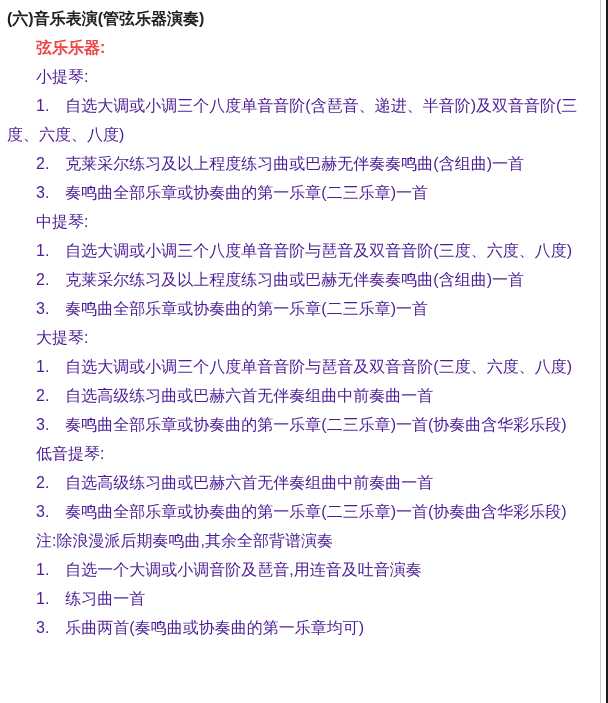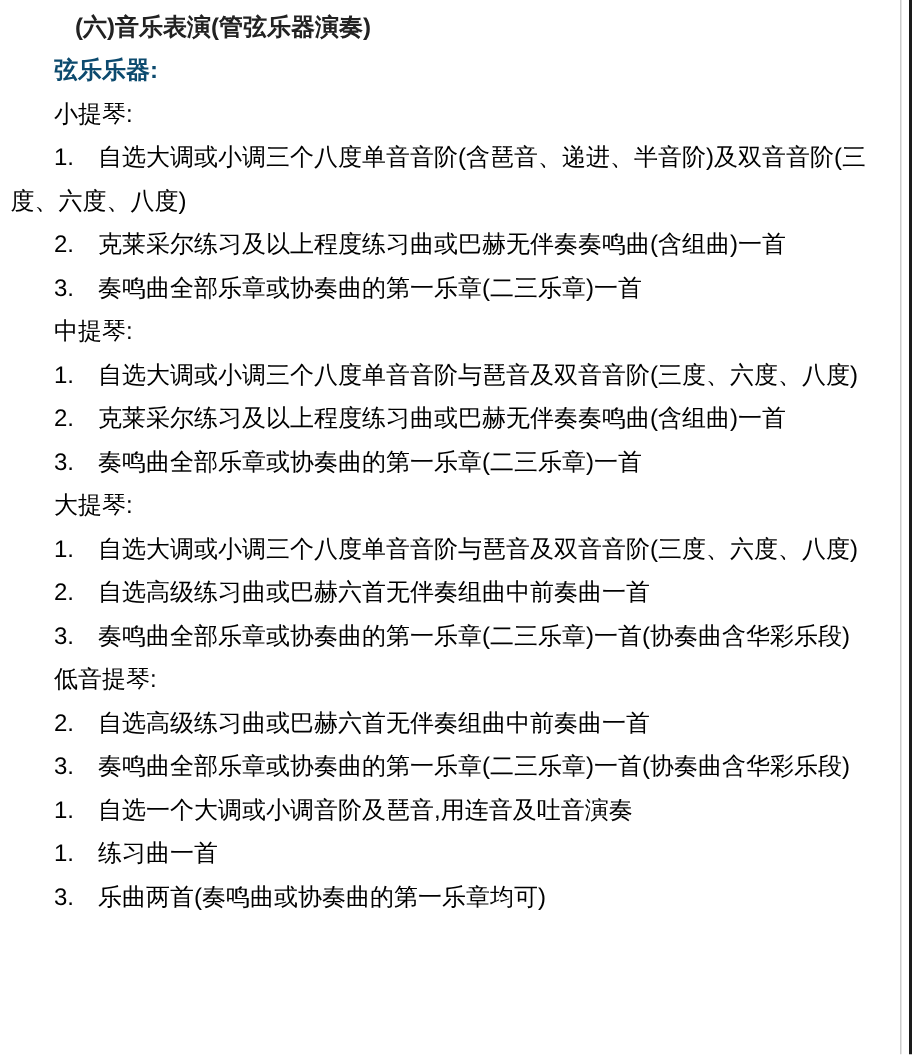--- a/index.html
+++ b/index.html
@@ -16,34 +16,33 @@
   }
   .content {
     padding: 4px 8px 0 7px;
     box-sizing: border-box;
     width: 600px;
   }
   .line {
     margin: 0;
     font-size: 16px;
     line-height: 29px;
-    color: #000000;
+    color: #4c1d95;
     text-indent: 29px;
     word-break: break-all;
     overflow-wrap: break-word;
   }
   .doc-title {
     font-weight: bold;
     color: #222222;
     text-indent: 0;
-    margin-left: 43px;
   }
   .section-heading {
     font-weight: bold;
-    color: #0c4a6e;
+    color: #ef4444;
   }
   .rule-light {
     position: absolute;
     top: 0;
     right: 7px;
     width: 1px;
     height: 703px;
     background: #cccccc;
   }
   .rule-dark {
@@ -76,20 +75,21 @@
 
   <p class="line">大提琴:</p>
   <p class="line">1.　自选大调或小调三个八度单音音阶与琶音及双音音阶(三度、六度、八度)</p>
   <p class="line">2.　自选高级练习曲或巴赫六首无伴奏组曲中前奏曲一首</p>
   <p class="line">3.　奏鸣曲全部乐章或协奏曲的第一乐章(二三乐章)一首(协奏曲含华彩乐段)</p>
 
   <p class="line">低音提琴:</p>
   <p class="line">2.　自选高级练习曲或巴赫六首无伴奏组曲中前奏曲一首</p>
   <p class="line">3.　奏鸣曲全部乐章或协奏曲的第一乐章(二三乐章)一首(协奏曲含华彩乐段)</p>
 
+  <p class="line">注:除浪漫派后期奏鸣曲,其余全部背谱演奏</p>
 
   <p class="line">1.　自选一个大调或小调音阶及琶音,用连音及吐音演奏</p>
   <p class="line">1.　练习曲一首</p>
   <p class="line">3.　乐曲两首(奏鸣曲或协奏曲的第一乐章均可)</p>
 
 </div>
 
 <div class="rule-light"></div>
 <div class="rule-dark"></div>
 

